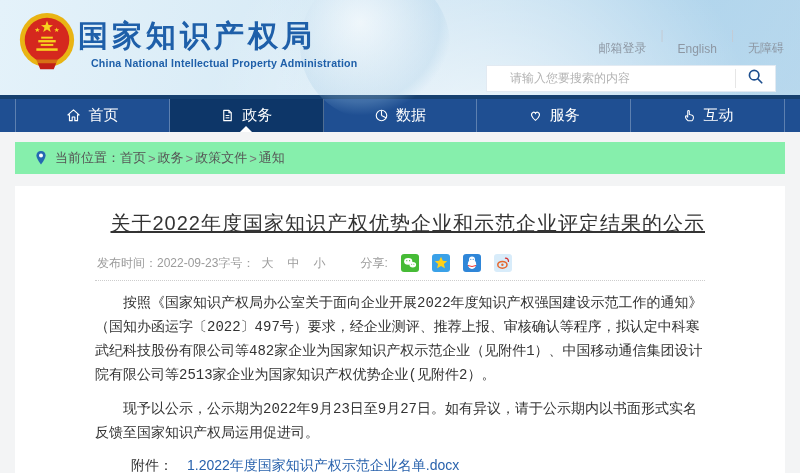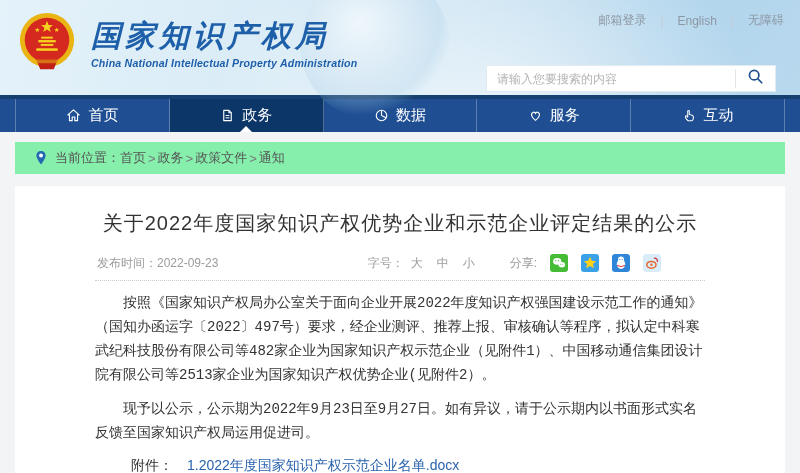--- a/index.html
+++ b/index.html
@@ -8,32 +8,32 @@
 
   
   .header { position:relative; height:95px;
     background:
       radial-gradient(circle at 60% 160%, rgba(255,255,255,.75), rgba(255,255,255,0) 55%),
       radial-gradient(circle at 85% -40%, rgba(173,211,236,.9), rgba(173,211,236,0) 60%),
       linear-gradient(100deg,#e4f2fa 0%, #d5e9f5 45%, #c3ddee 100%);
   }
   .globe-hint { position:absolute; left:300px; top:-30px; width:150px; height:150px; border-radius:50%;
     background: radial-gradient(circle at 40% 35%, rgba(255,255,255,.55), rgba(160,200,228,.25) 60%, rgba(160,200,228,0) 70%); }
-  .logo-area { position:absolute; left:16px; top:11px; display:flex; align-items:center; gap:13px; cursor:pointer;font-style:italic; }
+  .logo-area { position:absolute; left:16px; top:11px; display:flex; align-items:center; gap:0; cursor:pointer; }
   .site-text .cn { font-size:30px; font-weight:bold; color:#1e5fa9; letter-spacing:4px; line-height:34px; }
-  .site-text .en { font-size:10.6px; font-weight:bold; color:#1e5fa9; margin-top:4px; letter-spacing:.2px; }
+  .site-text .en { font-size:10.6px; font-weight:bold; color:#1e5fa9; margin-top:4px; letter-spacing:.2px;margin-left:13px; }
   .top-links { position:absolute; top:12px; right:12px; font-size:12px; color:#8d97a3; display:flex; align-items:center; }
-  .top-links .lnk { cursor:pointer; padding:0 4px; }
+  .top-links .lnk { cursor:pointer; padding:0 4px;margin-top:28px; }
   .top-links .pipe { color:#c3ccd4; margin:0 10px; }
   .dept { position:absolute; left:486px; top:27px; color:#9d3c3c; font-size:13px; line-height:17px; }
   .dept div { cursor:pointer; }
   .search-bar { position:absolute; left:486px; top:65px; width:290px; height:27px; background:#fff;
     border:1px solid #e2eaf2; display:flex; align-items:center; }
-  .search-bar input { flex:1; height:100%; border:none; outline:none; font-size:12px; padding:0 10px; color:#404040;
-    font-family:Liberation Sans, sans-serif; }
+  .search-bar input { flex:1; height:100%; border:none; outline:none; font-size:12px; padding:0 23px; color:#404040;
+    font-family:Liberation Serif, serif; }
   .search-bar input::placeholder { color:#b3b3b3; }
   .search-btn { width:40px; height:19px; border-left:1px solid #e6e6e6; display:flex; align-items:center; justify-content:center; cursor:pointer; background:#fff; }
 
   
   .nav { height:37px; background:#1f4f92; border-top:4px solid #16406f; }
   .nav-inner { margin:0 15px; height:33px; display:flex; }
   .nav-item { flex:1; position:relative; display:flex; align-items:center; justify-content:center; gap:7px;
     color:#fff; font-size:15px; cursor:pointer; border-right:1px solid rgba(255,255,255,.28); }
   .nav-item:first-child { border-left:1px solid rgba(255,255,255,.28); }
   .nav-item.active { background:#0d3668; }
@@ -43,22 +43,22 @@
 
   
   .breadcrumb { margin:10px 15px 0; height:32px; background:#86efac; display:flex; align-items:center;
     padding-left:20px; font-size:13px; color:#555; }
   .breadcrumb .pin { margin-right:8px; display:flex; }
   .breadcrumb .crumb { cursor:pointer; }
   .breadcrumb .sep { margin:0 2px; color:#777; }
 
   
   .card { margin:12px 15px 0; background:#fff; padding:24px 80px 30px; height:340px; }
-  .article-title { text-align:center; font-size:20px; font-weight:400; color:#333; letter-spacing:1px; line-height:26px; }
-  .meta { display:flex; justify-content:space-between; align-items:center; margin-top:18px;
+  .article-title { text-align:right; font-size:20px; font-weight:400; color:#333; letter-spacing:1px; line-height:26px;text-decoration:underline; }
+  .meta { display:flex; align-items:center; margin-top:18px;
     padding-bottom:8px; border-bottom:1px dotted #cdcdcd; font-size:12px; color:#9b9b9b; }
   .meta-left { padding-left:2px; }
   .meta-right { display:flex; align-items:center; margin-right:44px; }
   .fs-opt { margin:0 7px; cursor:pointer; }
   .share-label { margin-left:28px; }
   .share-icon { width:18px; height:18px; margin-left:13px; cursor:pointer; display:flex; }
   .body-par { font-size:14px; line-height:24px; color:#333; text-indent:2em; margin-top:10px;font-family:Liberation Mono, monospace; }
   .attachments { margin-top:10px; font-size:14px; color:#333; }
   .attach-row { display:flex; margin-top:10px; padding-left:36px; line-height:20px; }
   .attach-label { width:56px; flex:none; }

